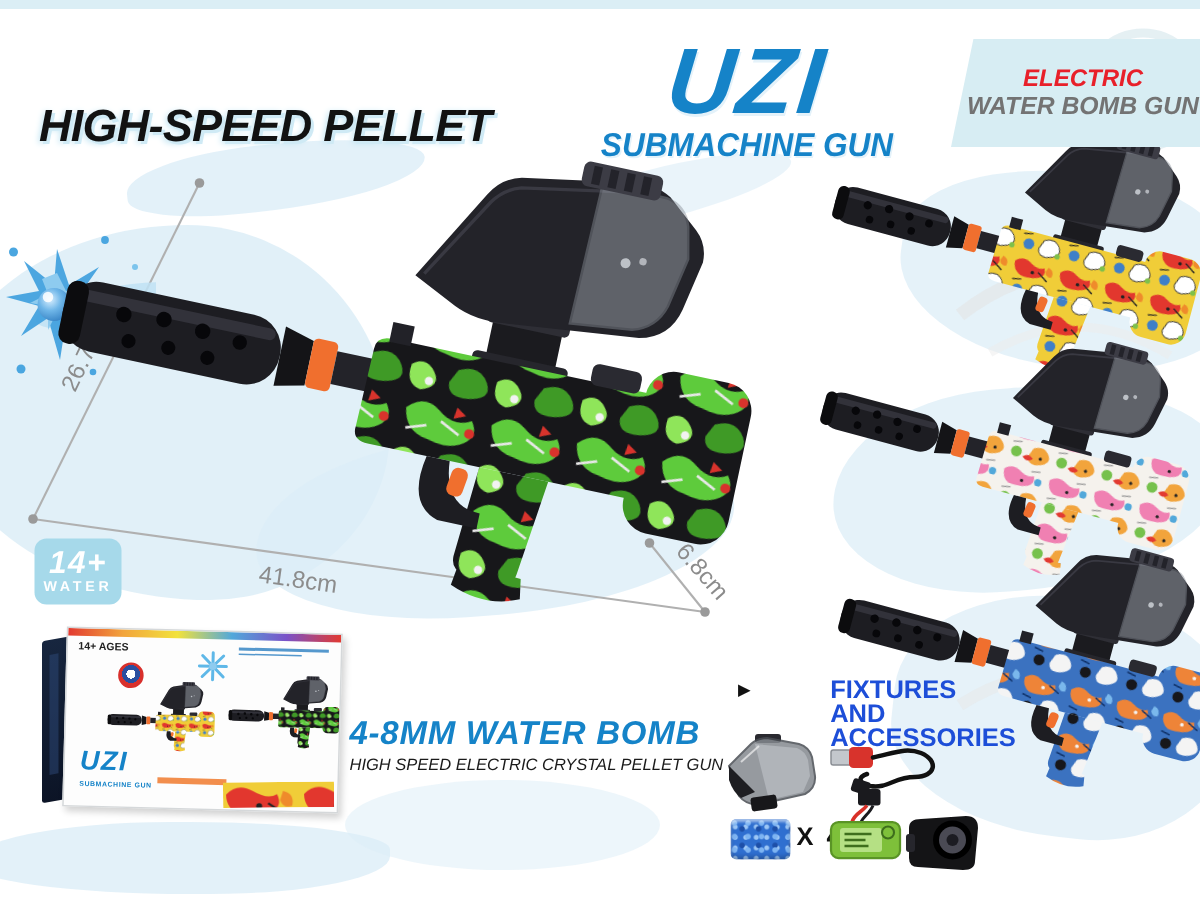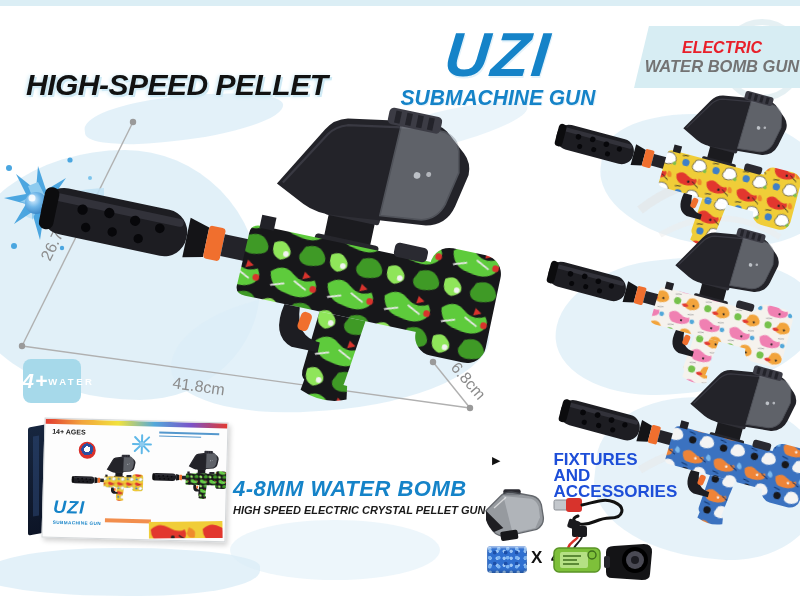--- a/index.html
+++ b/index.html
@@ -29,21 +29,21 @@
   .title-block{position:absolute;left:378px;top:26px;width:240px;text-align:center;z-index:3;}
   .title-uzi{
     font-size:62px;line-height:58px;font-weight:bold;font-style:italic;color:#1583c8;
     letter-spacing:2px;transform:skewX(-6deg);text-shadow:1px 2px 0 #e4f2fa;
   }
   .title-sub{
     font-size:21px;font-weight:bold;font-style:italic;color:#1583c8;letter-spacing:0px;
     margin-top:2px;white-space:nowrap;transform:scaleY(1.05);text-shadow:1px 1px 0 #e4f2fa;
   }
   .corner-banner{
-    position:absolute;left:634px;top:26px;width:166px;height:62px;z-index:3;
+    position:absolute;left:634px;top:26px;width:166px;height:72px;z-index:3;
     background:#d7edf3;clip-path:polygon(9% 0,100% 0,100% 100%,0 100%);
     display:flex;flex-direction:column;justify-content:center;align-items:center;padding-left:10px;box-sizing:border-box;
   }
   .banner-l1{font-size:16px;font-weight:bold;font-style:italic;color:#e8202a;line-height:18px;letter-spacing:0;}
   .banner-l2{font-size:16.5px;font-weight:bold;font-style:italic;color:#737373;line-height:19px;white-space:nowrap;}
 
   
   .gun-svg{position:absolute;z-index:2;overflow:visible;}
   .gun-main{left:42px;top:86px;width:470px;height:291px;transform:rotate(12deg);}
   .gun-v1{left:556px;top:76px;width:252px;height:156px;transform:rotate(15deg);}
@@ -56,21 +56,21 @@
   
   .watermark{position:absolute;left:0;top:0;width:800px;height:600px;z-index:0;pointer-events:none;}
 
   
   .dim-overlay{position:absolute;left:0;top:0;width:800px;height:600px;z-index:1;pointer-events:none;}
   .dim-overlay text{font-family:"Liberation Sans",sans-serif;font-size:16px;fill:#8c8c8c;}
 
   
   .age-badge{
     position:absolute;left:23px;top:359px;width:58px;height:44px;background:#a6d9ea;border-radius:8px;
-    z-index:3;display:flex;flex-direction:row;align-items:center;justify-content:center;color:#fff;
+    z-index:3;display:flex;flex-direction:column;align-items:center;justify-content:center;color:#fff;
   }
   .age-num{font-size:21px;font-weight:bold;font-style:italic;line-height:20px;letter-spacing:1px;}
   .age-cap{font-size:9.5px;font-weight:bold;letter-spacing:2.5px;line-height:11px;}
 
   
   .box-wrap{position:absolute;left:28px;top:420px;width:200px;height:128px;z-index:3;}
   .box-side{
     position:absolute;left:0;top:6px;width:17px;height:108px;background:linear-gradient(180deg,#17263f,#0c1426);
     transform:skewY(-10deg);border-radius:2px 0 0 2px;
   }
@@ -91,21 +91,21 @@
   .box-title .t{font-size:18px;font-weight:bold;font-style:italic;color:#1583c8;letter-spacing:1px;}
   .box-title .s{font-size:4.6px;font-weight:bold;color:#1583c8;letter-spacing:.4px;}
   .box-orangebar{position:absolute;left:62px;bottom:16px;width:46px;height:4px;background:#f07a2e;opacity:.85;}
   .box-grafstrip{position:absolute;right:2px;bottom:2px;width:74px;height:17px;overflow:hidden;transform:rotate(-2deg);}
   .box-fineprint{position:absolute;right:8px;top:10px;width:60px;}
   .box-fineprint i{display:block;height:1.6px;background:#2a7ec0;margin-bottom:2px;opacity:.8;}
 
   
   .product-info{position:absolute;left:233px;top:476px;z-index:3;}
   .pi-head{font-size:22px;font-weight:bold;font-style:italic;color:#1583c8;letter-spacing:.5px;white-space:nowrap;}
-  .pi-sub{font-size:11px;font-weight:bold;font-style:italic;color:#1a1a1a;margin-top:2px;white-space:nowrap;}
+  .pi-sub{font-size:11px;font-weight:normal;font-style:italic;color:#1a1a1a;margin-top:2px;white-space:nowrap;}
 
   
   .acc-heading{position:absolute;left:492px;top:452px;z-index:3;display:flex;gap:5px;}
   .acc-marker{font-size:11px;color:#111;line-height:16px;}
   .acc-text{font-size:17px;font-weight:bold;color:#1d4ed8;width:110px;line-height:16px;margin-left:48px;}
   .acc-icon{position:absolute;z-index:3;overflow:visible;}
   .ic-hopper{left:474px;top:488px;width:80px;height:60px;}
   .ic-charger{left:552px;top:492px;width:80px;height:46px;}
   .ic-pellets{left:487px;top:546px;width:40px;height:27px;border-radius:4px;z-index:3;position:absolute;
     background:#2f6fd0;

